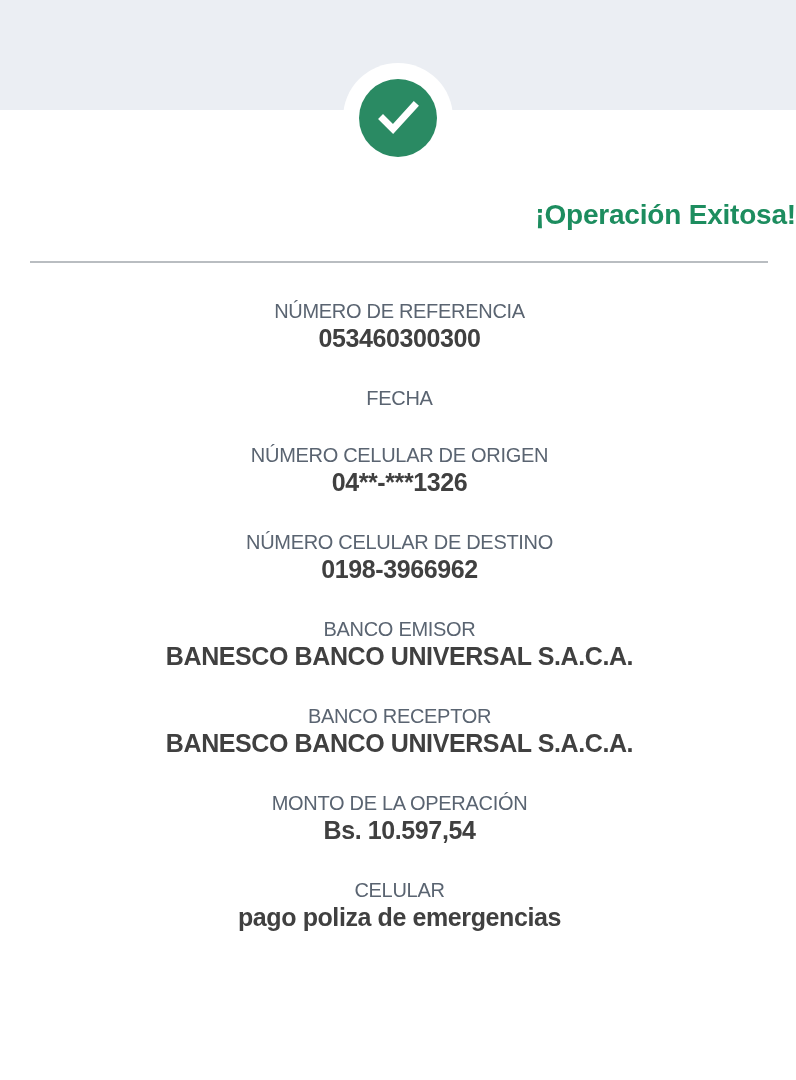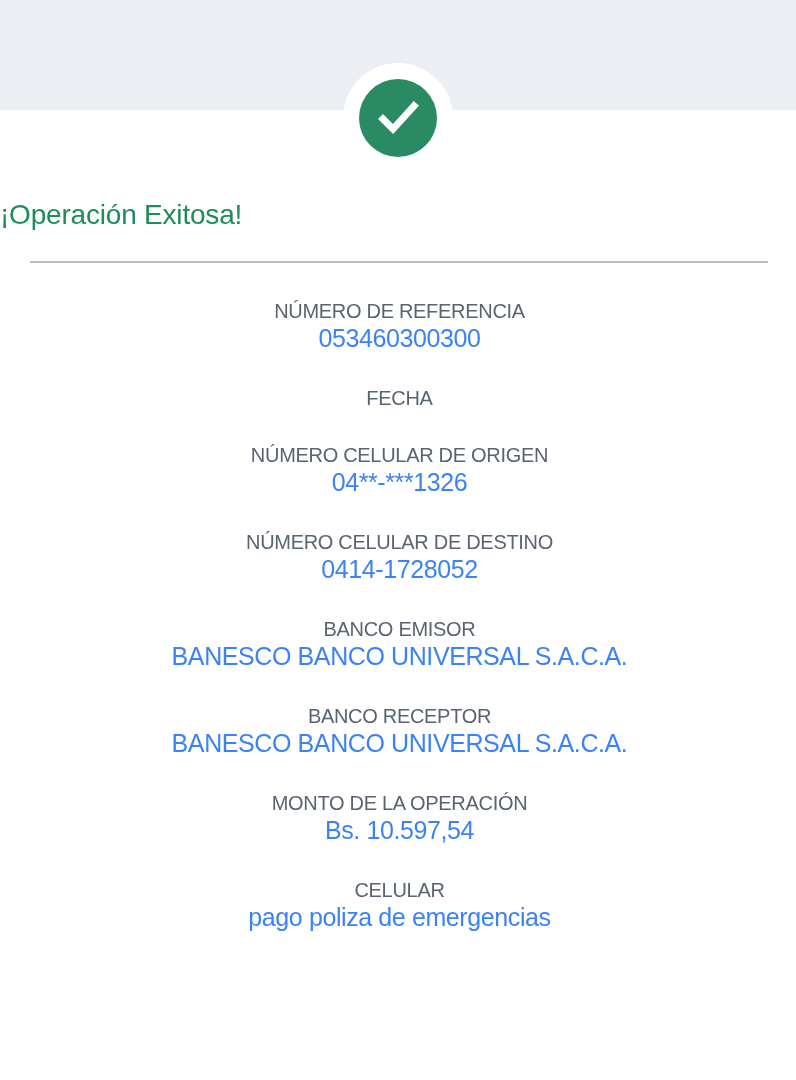--- a/index.html
+++ b/index.html
@@ -45,24 +45,24 @@
     align-items: center;
     justify-content: center;
   }
   .badge-inner svg {
     display: block;
   }
 
   
   .title {
     padding-top: 88px;
-    text-align: left;
+    text-align: right;
     font-size: 28px;
     line-height: 34px;
-    font-weight: 400;
+    font-weight: 700;
     color: #1d8d5f;
     letter-spacing: -0.2px;
   }
 
   
   .divider {
     margin: 29px 28px 0 30px;
     border: none;
     border-top: 2px solid #b9bdc1;
     height: 0;
@@ -79,22 +79,22 @@
   .field-label {
     font-size: 20px;
     line-height: 23px;
     font-weight: 400;
     color: #5a6471;
     letter-spacing: -0.3px;
   }
   .field-value {
     font-size: 25px;
     line-height: 30px;
-    font-weight: 400;
-    color: #3b82f6;
+    font-weight: 700;
+    color: #404040;
     letter-spacing: -0.4px;
   }
 </style>
 </head>
 <body>
 
 <div class="top-band"></div>
 
 <div class="badge">
   <div class="badge-inner">
@@ -119,21 +119,21 @@
     <div class="field-label">FECHA</div>
   </div>
 
   <div class="field">
     <div class="field-label">NÚMERO CELULAR DE ORIGEN</div>
     <div class="field-value">04**-***1326</div>
   </div>
 
   <div class="field">
     <div class="field-label">NÚMERO CELULAR DE DESTINO</div>
-    <div class="field-value">0414-1728052</div>
+    <div class="field-value">0198-3966962</div>
   </div>
 
 
   <div class="field">
     <div class="field-label">BANCO EMISOR</div>
     <div class="field-value">BANESCO BANCO UNIVERSAL S.A.C.A.</div>
   </div>
 
   <div class="field">
     <div class="field-label">BANCO RECEPTOR</div>

